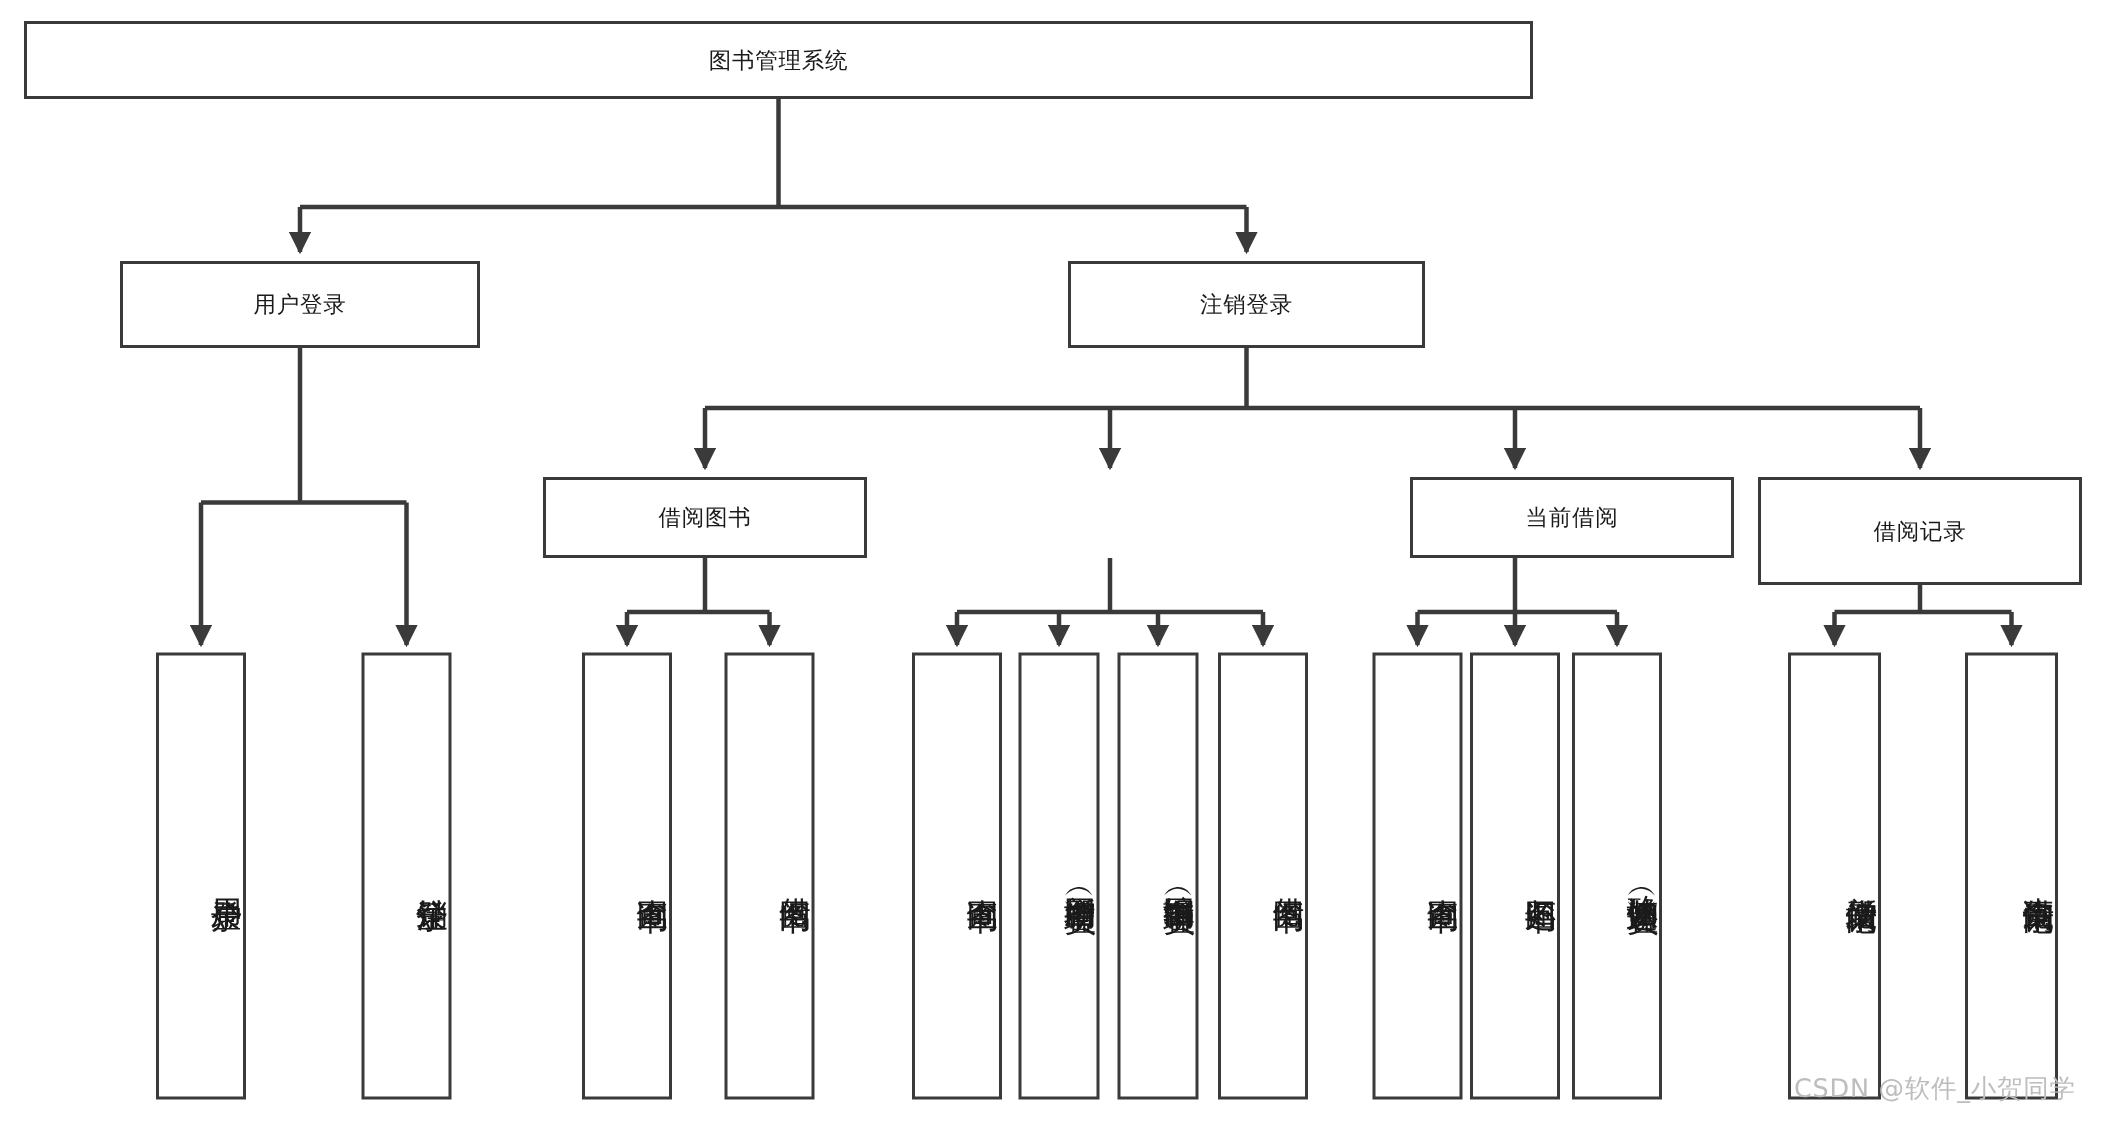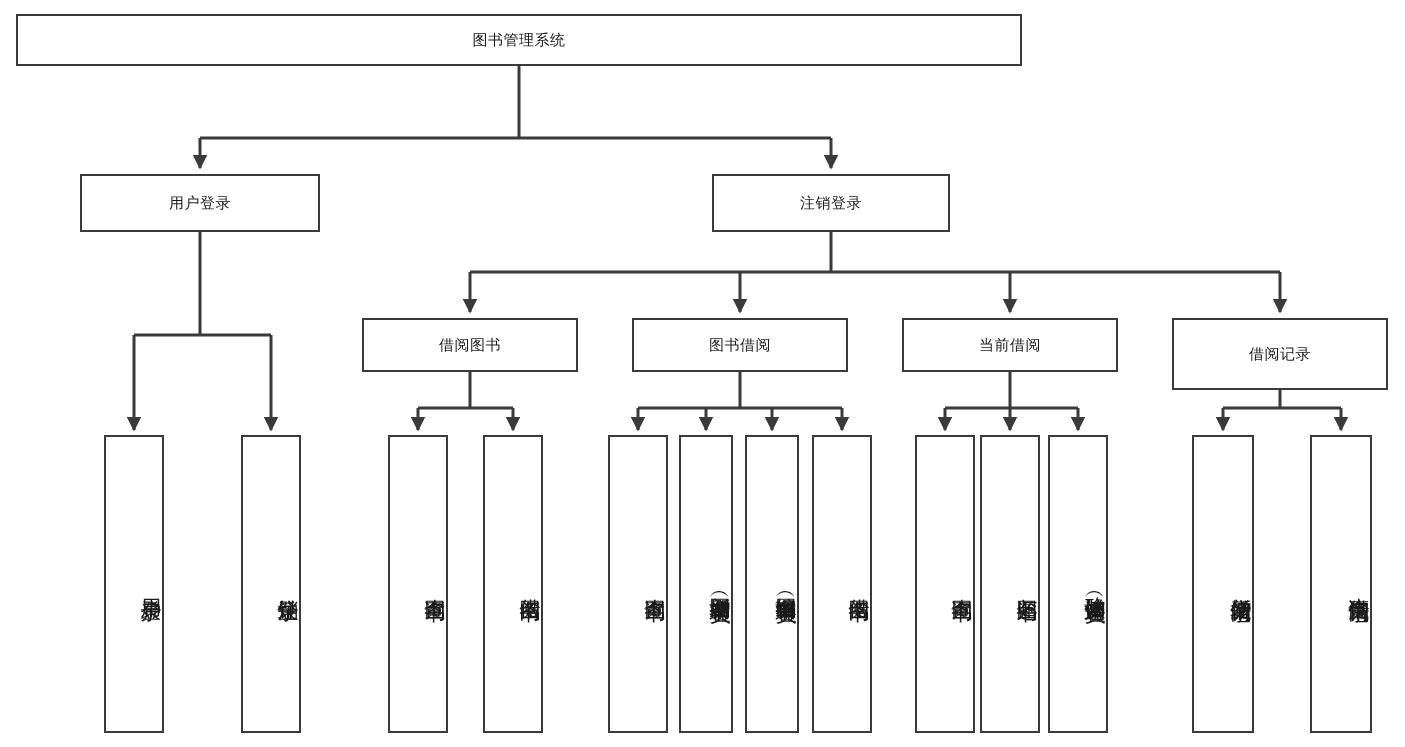--- a/index.html
+++ b/index.html
@@ -124,24 +124,21 @@
   <div class="node horiz" id="l2-0" style="left: 80px; top: 174px; width: 240px; height: 58px;">
       <span>用户登录</span>
     </div>
   <div class="node horiz" id="l2-1" style="left: 712px; top: 174px; width: 238px; height: 58px;">
       <span>注销登录</span>
     </div>
 
   <div class="node horiz" id="l3-0" style="left: 362px; top: 318px; width: 216px; height: 54px;">
       <span>借阅图书</span>
     </div>
-  <div class="node horiz" id="l3-1" style="left: 632px; top: 318px; width: 216px; height: 54px;">
-      <span>图书借阅</span>
-    </div>
-  <div class="node horiz" id="l3-2" style="left: 902px; top: 318px; width: 216px; height: 54px;">
+  <div class="node horiz" id="l3-2" style="left: 940px; top: 318px; width: 216px; height: 54px;">
       <span>当前借阅</span>
     </div>
   <div class="node horiz" id="l3-3" style="left: 1172px; top: 318px; width: 216px; height: 72px;">
       <span>借阅记录</span>
     </div>
 
   <div class="node vert" id="lf-0" style="left: 104px; top: 435px; width: 60px; height: 298px;">
       <span>用户登录</span>
     </div>
   <div class="node vert" id="lf-1" style="left: 241px; top: 435px; width: 60px; height: 298px;">
@@ -174,13 +171,14 @@
   <div class="node vert" id="lf-10" style="left: 1048px; top: 435px; width: 60px; height: 298px;">
       <span>确认归还（管理员）</span>
     </div>
   <div class="node vert" id="lf-11" style="left: 1192px; top: 435px; width: 62px; height: 298px;">
       <span>新增借阅记录</span>
     </div>
   <div class="node vert" id="lf-12" style="left: 1310px; top: 435px; width: 62px; height: 298px;">
       <span>查询借阅记录</span>
     </div>
 
+  <div class="watermark" id="wm" style="left: 1196px; top: 714px;">CSDN @软件_小贺同学</div>
 </div>
 
 </body></html>

